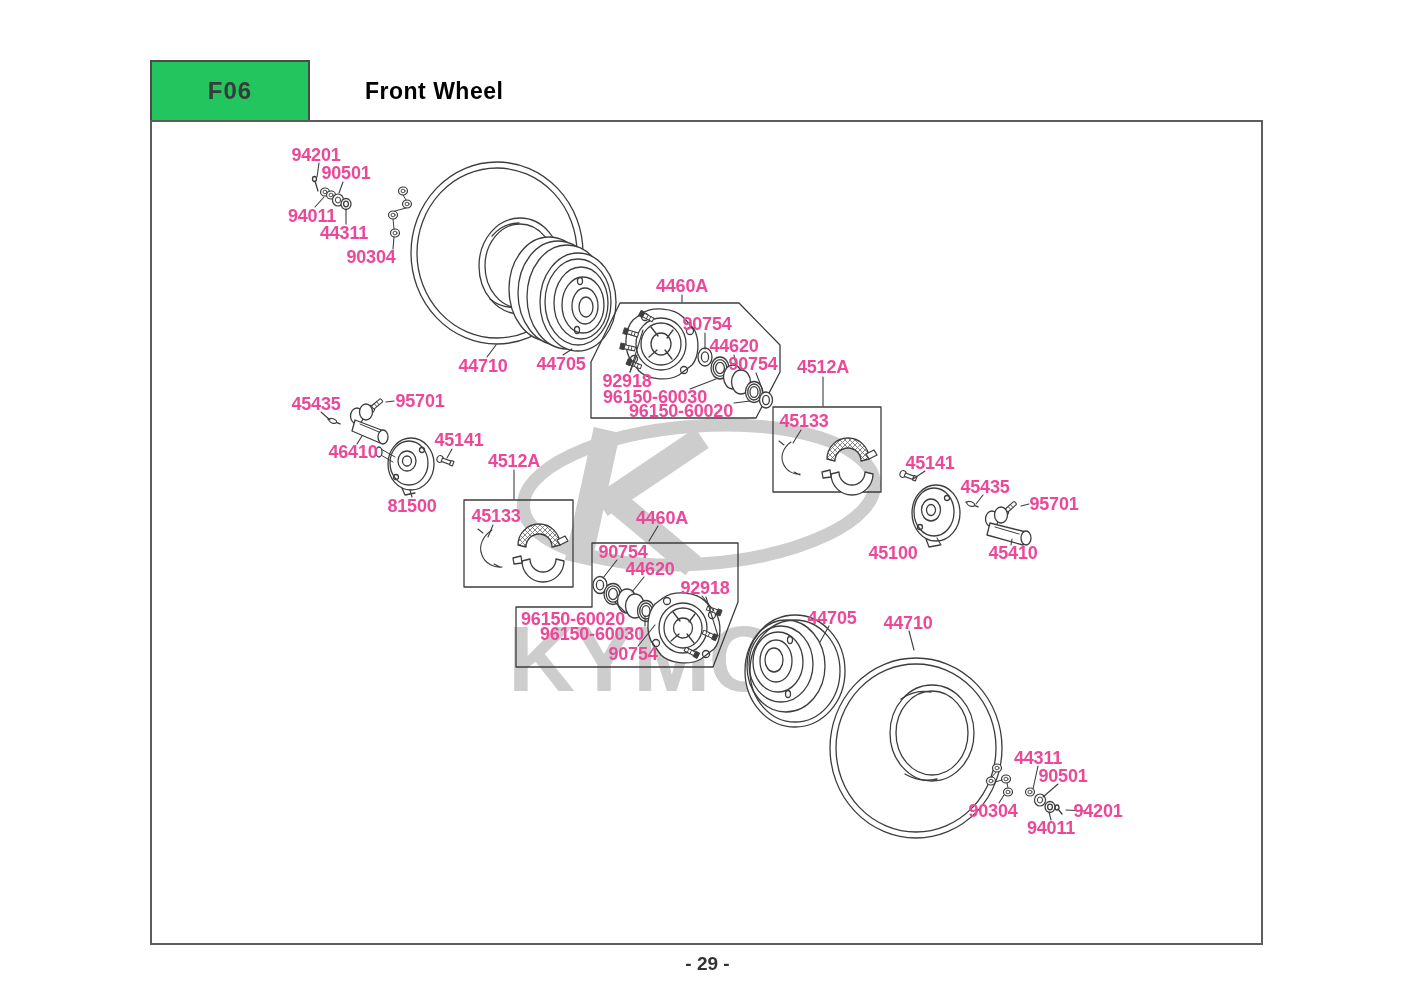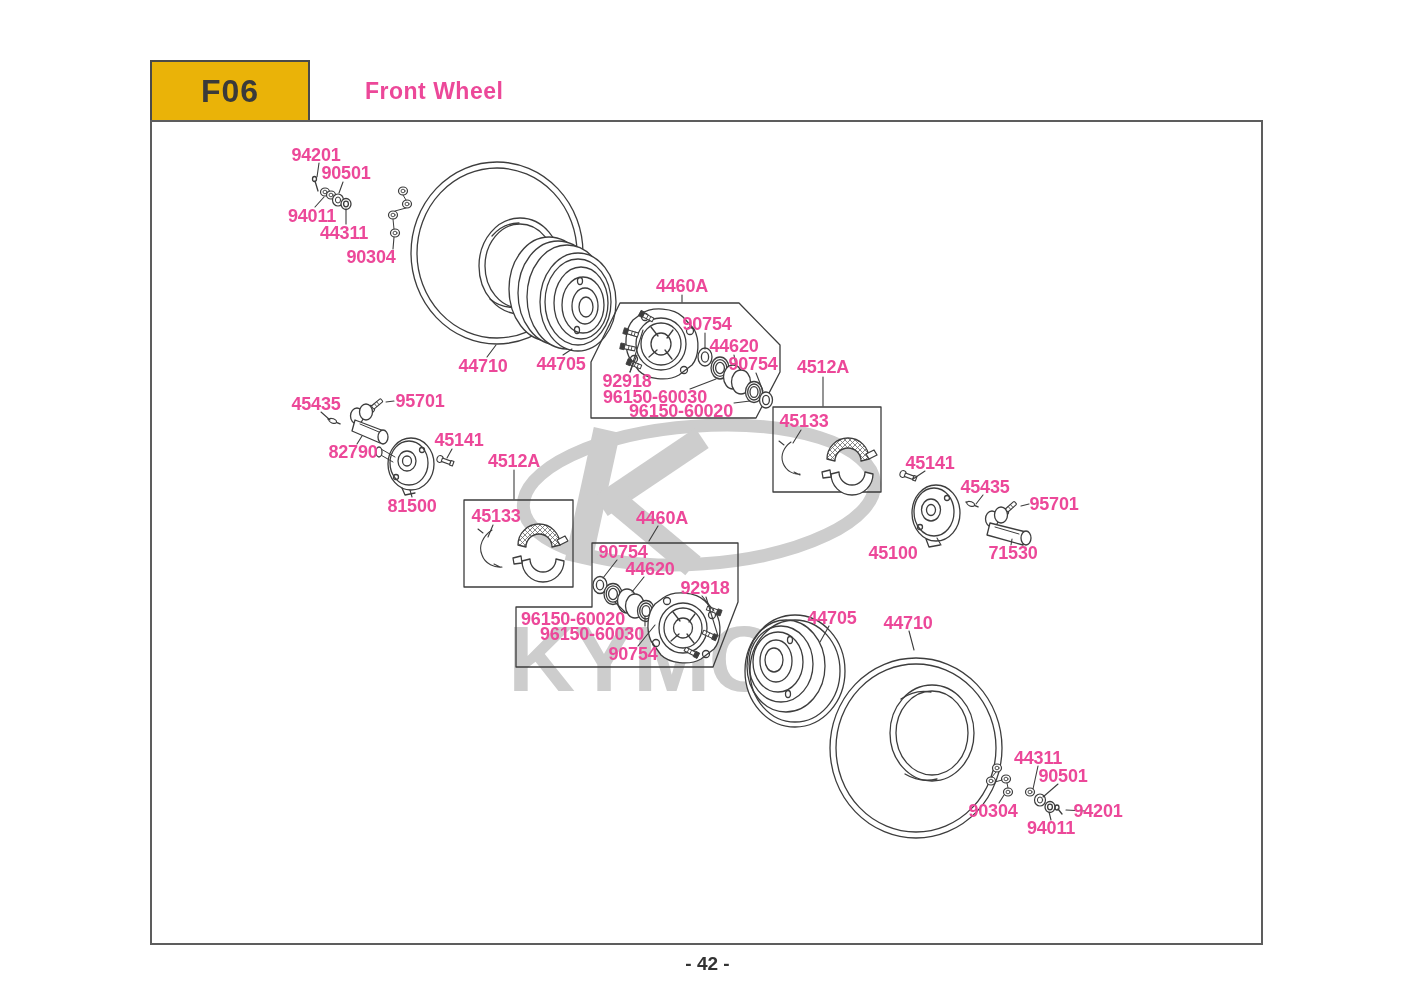--- a/index.html
+++ b/index.html
@@ -1,22 +1,22 @@
 <!DOCTYPE html>
 <html><head>
 <meta charset="utf-8">
 <style>
   html,body{margin:0;padding:0;background:#ffffff;}
   body{width:1415px;height:1000px;font-family:"Liberation Sans",sans-serif;}
   .page{position:relative;width:1415px;height:1000px;overflow:hidden;background:#fff;}
   .code-box{position:absolute;left:150px;top:60px;width:160px;height:62px;border:2px solid #4a4a4a;
     box-sizing:border-box;display:flex;align-items:center;justify-content:center;
-    font-size:32px;font-weight:bold;color:#3a3a3a;letter-spacing:1px;background:#eab308;}
+    font-size:24px;font-weight:bold;color:#3a3a3a;letter-spacing:1px;background:#22c55e;}
   .page-title{position:absolute;left:365px;top:60px;height:62px;display:flex;align-items:center;
-    font-size:23px;font-weight:bold;color:#ec4899;letter-spacing:.5px;}
+    font-size:23px;font-weight:bold;color:#000000;letter-spacing:.5px;}
   .main-border{position:absolute;left:150px;top:120px;width:1113px;height:825px;
     border:2px solid #5d5d5d;box-sizing:border-box;}
   svg.diagram{position:absolute;left:0;top:0;}
   .lbl{position:absolute;transform:translate(-50%,-50%);font-size:18px;font-weight:bold;
     color:#ec4899;white-space:nowrap;letter-spacing:-0.2px;}
   .footer{position:absolute;left:0;top:953px;width:1415px;text-align:center;
     font-size:19px;font-weight:bold;color:#333;}
 </style>
 </head>
 <body>
@@ -345,40 +345,40 @@
       <div class="lbl" style="left: 707px; top: 324px;">90754</div>
       <div class="lbl" style="left: 734px; top: 346px;">44620</div>
       <div class="lbl" style="left: 753px; top: 364px;">90754</div>
       <div class="lbl" style="left: 627px; top: 381px;">92918</div>
       <div class="lbl" style="left: 655px; top: 397px;">96150-60030</div>
       <div class="lbl" style="left: 681px; top: 411px;">96150-60020</div>
       <div class="lbl" style="left: 823px; top: 367px;">4512A</div>
       <div class="lbl" style="left: 804px; top: 421px;">45133</div>
       <div class="lbl" style="left: 316px; top: 404px;">45435</div>
       <div class="lbl" style="left: 420px; top: 401px;">95701</div>
-      <div class="lbl" style="left: 353px; top: 452px;">82790</div>
+      <div class="lbl" style="left: 353px; top: 452px;">46410</div>
       <div class="lbl" style="left: 459px; top: 440px;">45141</div>
       <div class="lbl" style="left: 412px; top: 506px;">81500</div>
       <div class="lbl" style="left: 514px; top: 461px;">4512A</div>
       <div class="lbl" style="left: 496px; top: 516px;">45133</div>
       <div class="lbl" style="left: 662px; top: 518px;">4460A</div>
       <div class="lbl" style="left: 623px; top: 552px;">90754</div>
       <div class="lbl" style="left: 650px; top: 569px;">44620</div>
       <div class="lbl" style="left: 705px; top: 588px;">92918</div>
       <div class="lbl" style="left: 573px; top: 619px;">96150-60020</div>
       <div class="lbl" style="left: 592px; top: 634px;">96150-60030</div>
       <div class="lbl" style="left: 633px; top: 654px;">90754</div>
       <div class="lbl" style="left: 930px; top: 463px;">45141</div>
       <div class="lbl" style="left: 985px; top: 487px;">45435</div>
       <div class="lbl" style="left: 1054px; top: 504px;">95701</div>
       <div class="lbl" style="left: 893px; top: 553px;">45100</div>
-      <div class="lbl" style="left: 1013px; top: 553px;">71530</div>
+      <div class="lbl" style="left: 1013px; top: 553px;">45410</div>
       <div class="lbl" style="left: 832px; top: 618px;">44705</div>
       <div class="lbl" style="left: 908px; top: 623px;">44710</div>
       <div class="lbl" style="left: 1038px; top: 758px;">44311</div>
       <div class="lbl" style="left: 1063px; top: 776px;">90501</div>
       <div class="lbl" style="left: 993px; top: 811px;">90304</div>
       <div class="lbl" style="left: 1098px; top: 811px;">94201</div>
       <div class="lbl" style="left: 1051px; top: 828px;">94011</div>
     </div>
 
-  <div class="footer">- 42 -</div>
+  <div class="footer">- 29 -</div>
 </div>
 
 </body></html>

